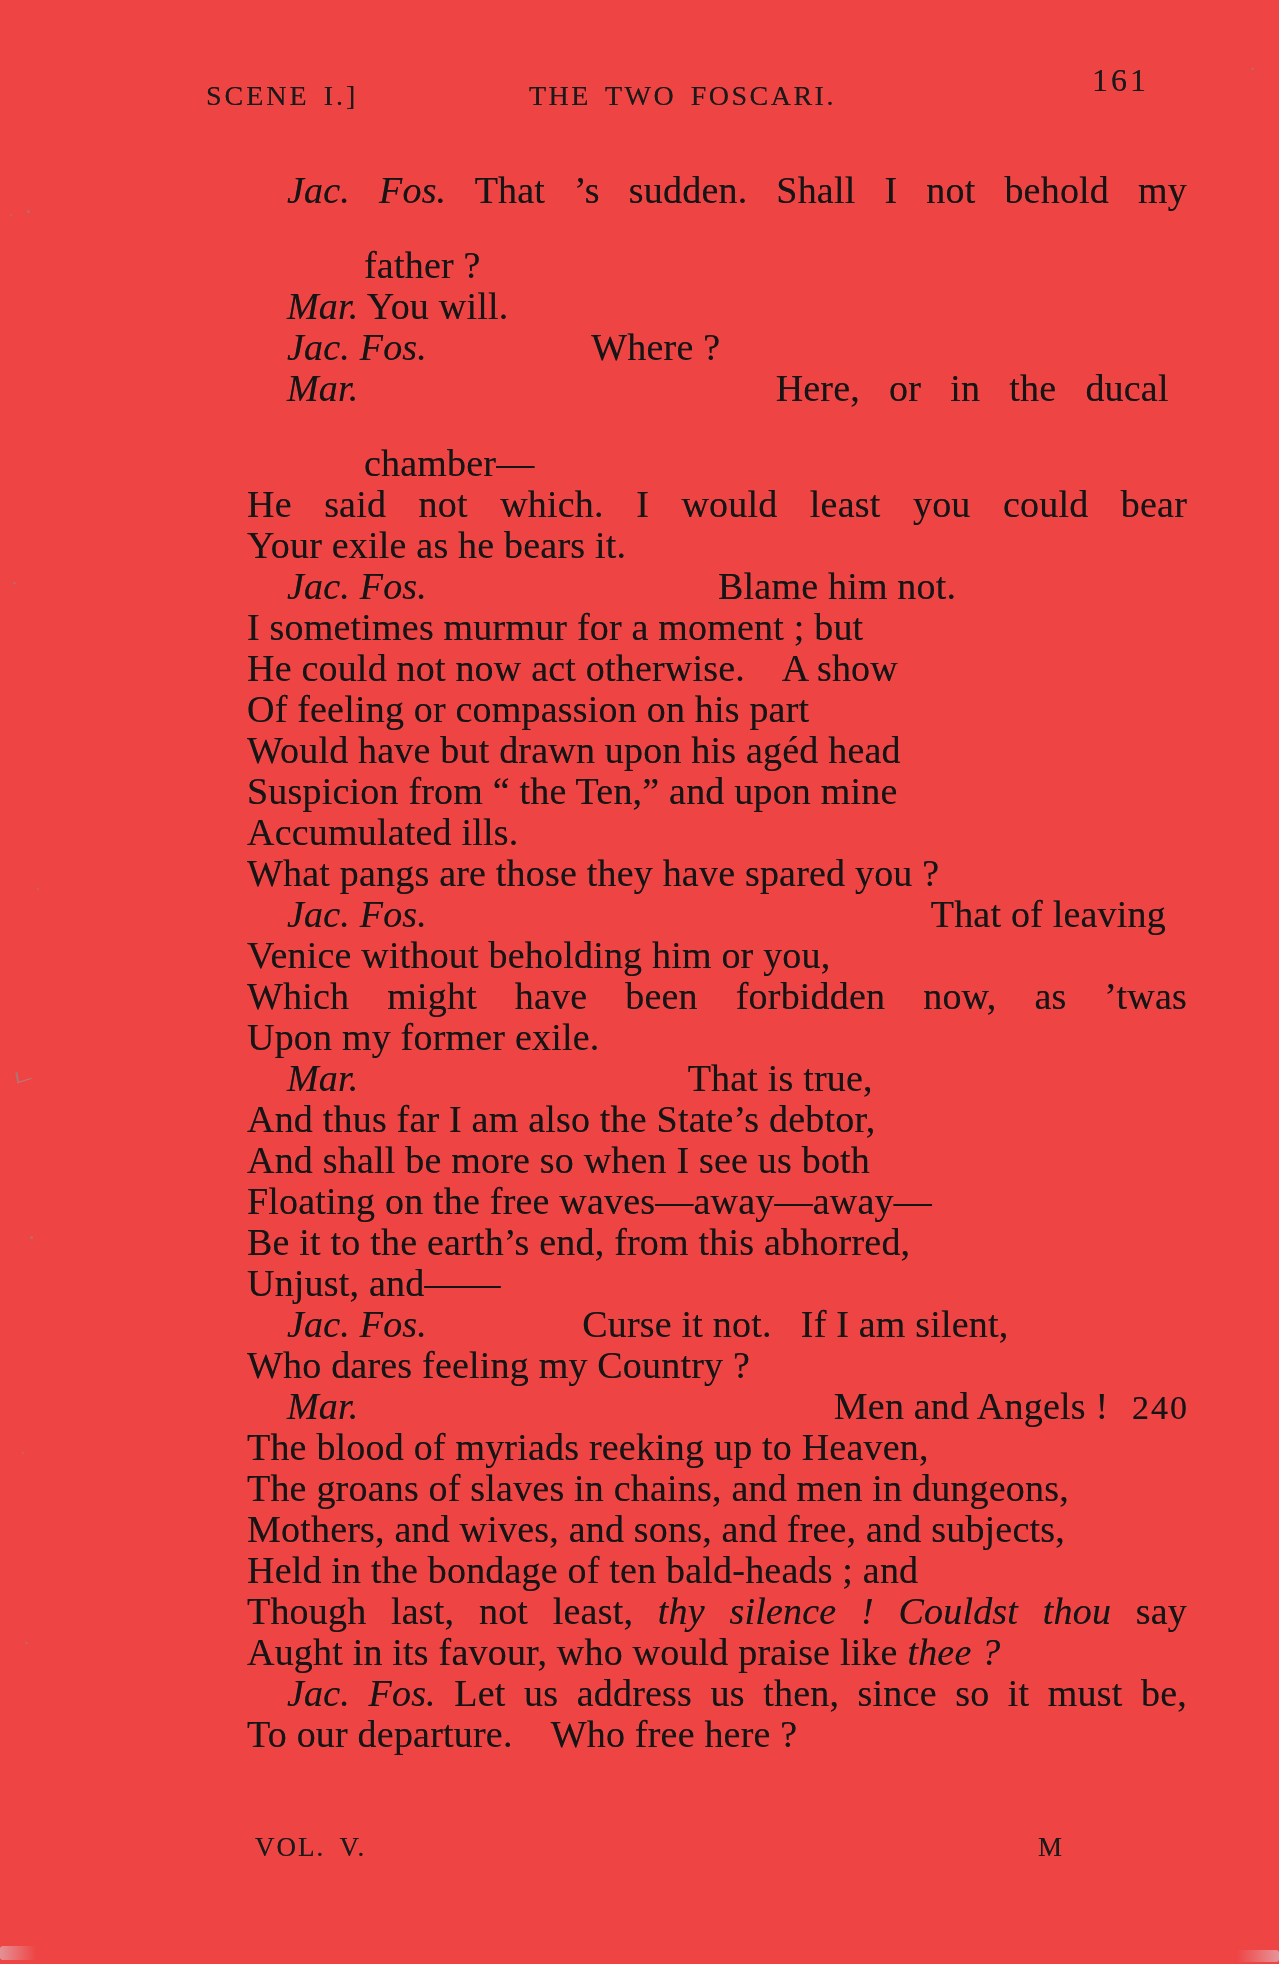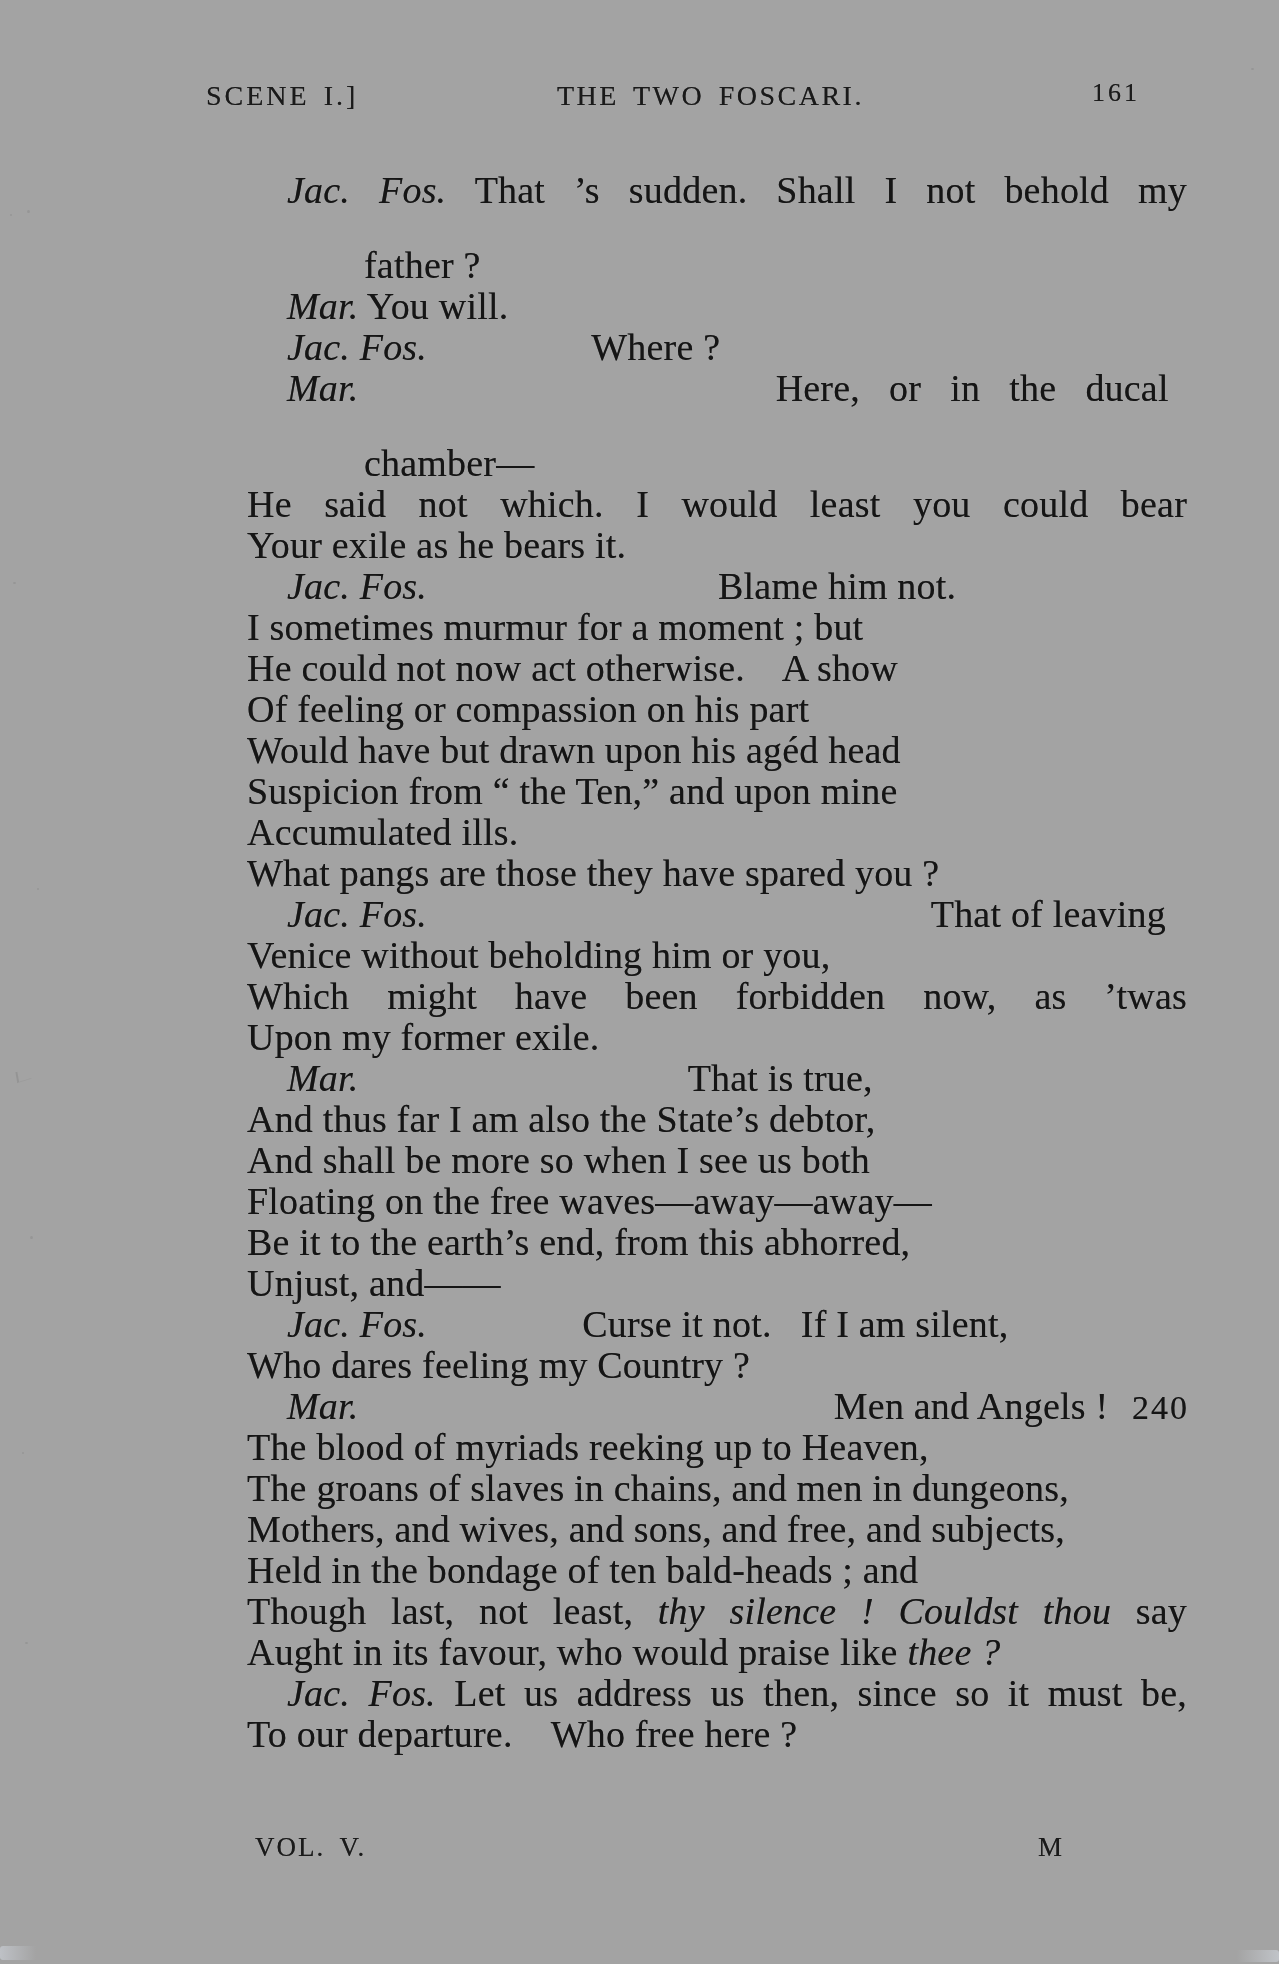--- a/index.html
+++ b/index.html
@@ -2,35 +2,35 @@
 <html><head>
 <meta charset="utf-8">
 <style>
   html,body{margin:0;padding:0;}
   body{
     width:1279px;height:1964px;position:relative;
     background:#ffffff;overflow:hidden;
     font-family:"Liberation Serif","DejaVu Serif",serif;
     color:#161616;
   }
-  .page{position:absolute;inset:0;background:#a3a3a3;}
+  .page{position:absolute;inset:0;background:#ef4444;}
   
   .scene{
     position:absolute;left:206px;top:80px;
     font-size:28px;letter-spacing:3px;word-spacing:4px;
     color:#1a1a1a;text-shadow:0 0 .5px rgba(20,20,20,.6);
   }
   .title{
     position:absolute;left:529px;top:80px;
     font-size:28px;letter-spacing:2.5px;word-spacing:5px;
-    color:#1a1a1a;text-shadow:0 0 .5px rgba(20,20,20,.6);margin-left:28px;
+    color:#1a1a1a;text-shadow:0 0 .5px rgba(20,20,20,.6);
   }
   .pagenum{
-    position:absolute;left:1092px;top:78px;
-    font-size:26px;letter-spacing:3px;
+    position:absolute;left:1092px;top:62px;
+    font-size:32px;letter-spacing:3px;
     color:#1a1a1a;text-shadow:0 0 .5px rgba(20,20,20,.6);
   }
   
   .lines{position:absolute;left:0;top:170px;width:1279px;padding-left:32px;}
   .line{
     position:relative;height:41px;line-height:41px;
     font-size:38px;white-space:pre;padding-left:215px;
     letter-spacing:.2px;color:#151515;
     text-shadow:0 0 .6px rgba(20,20,20,.55);
   }

